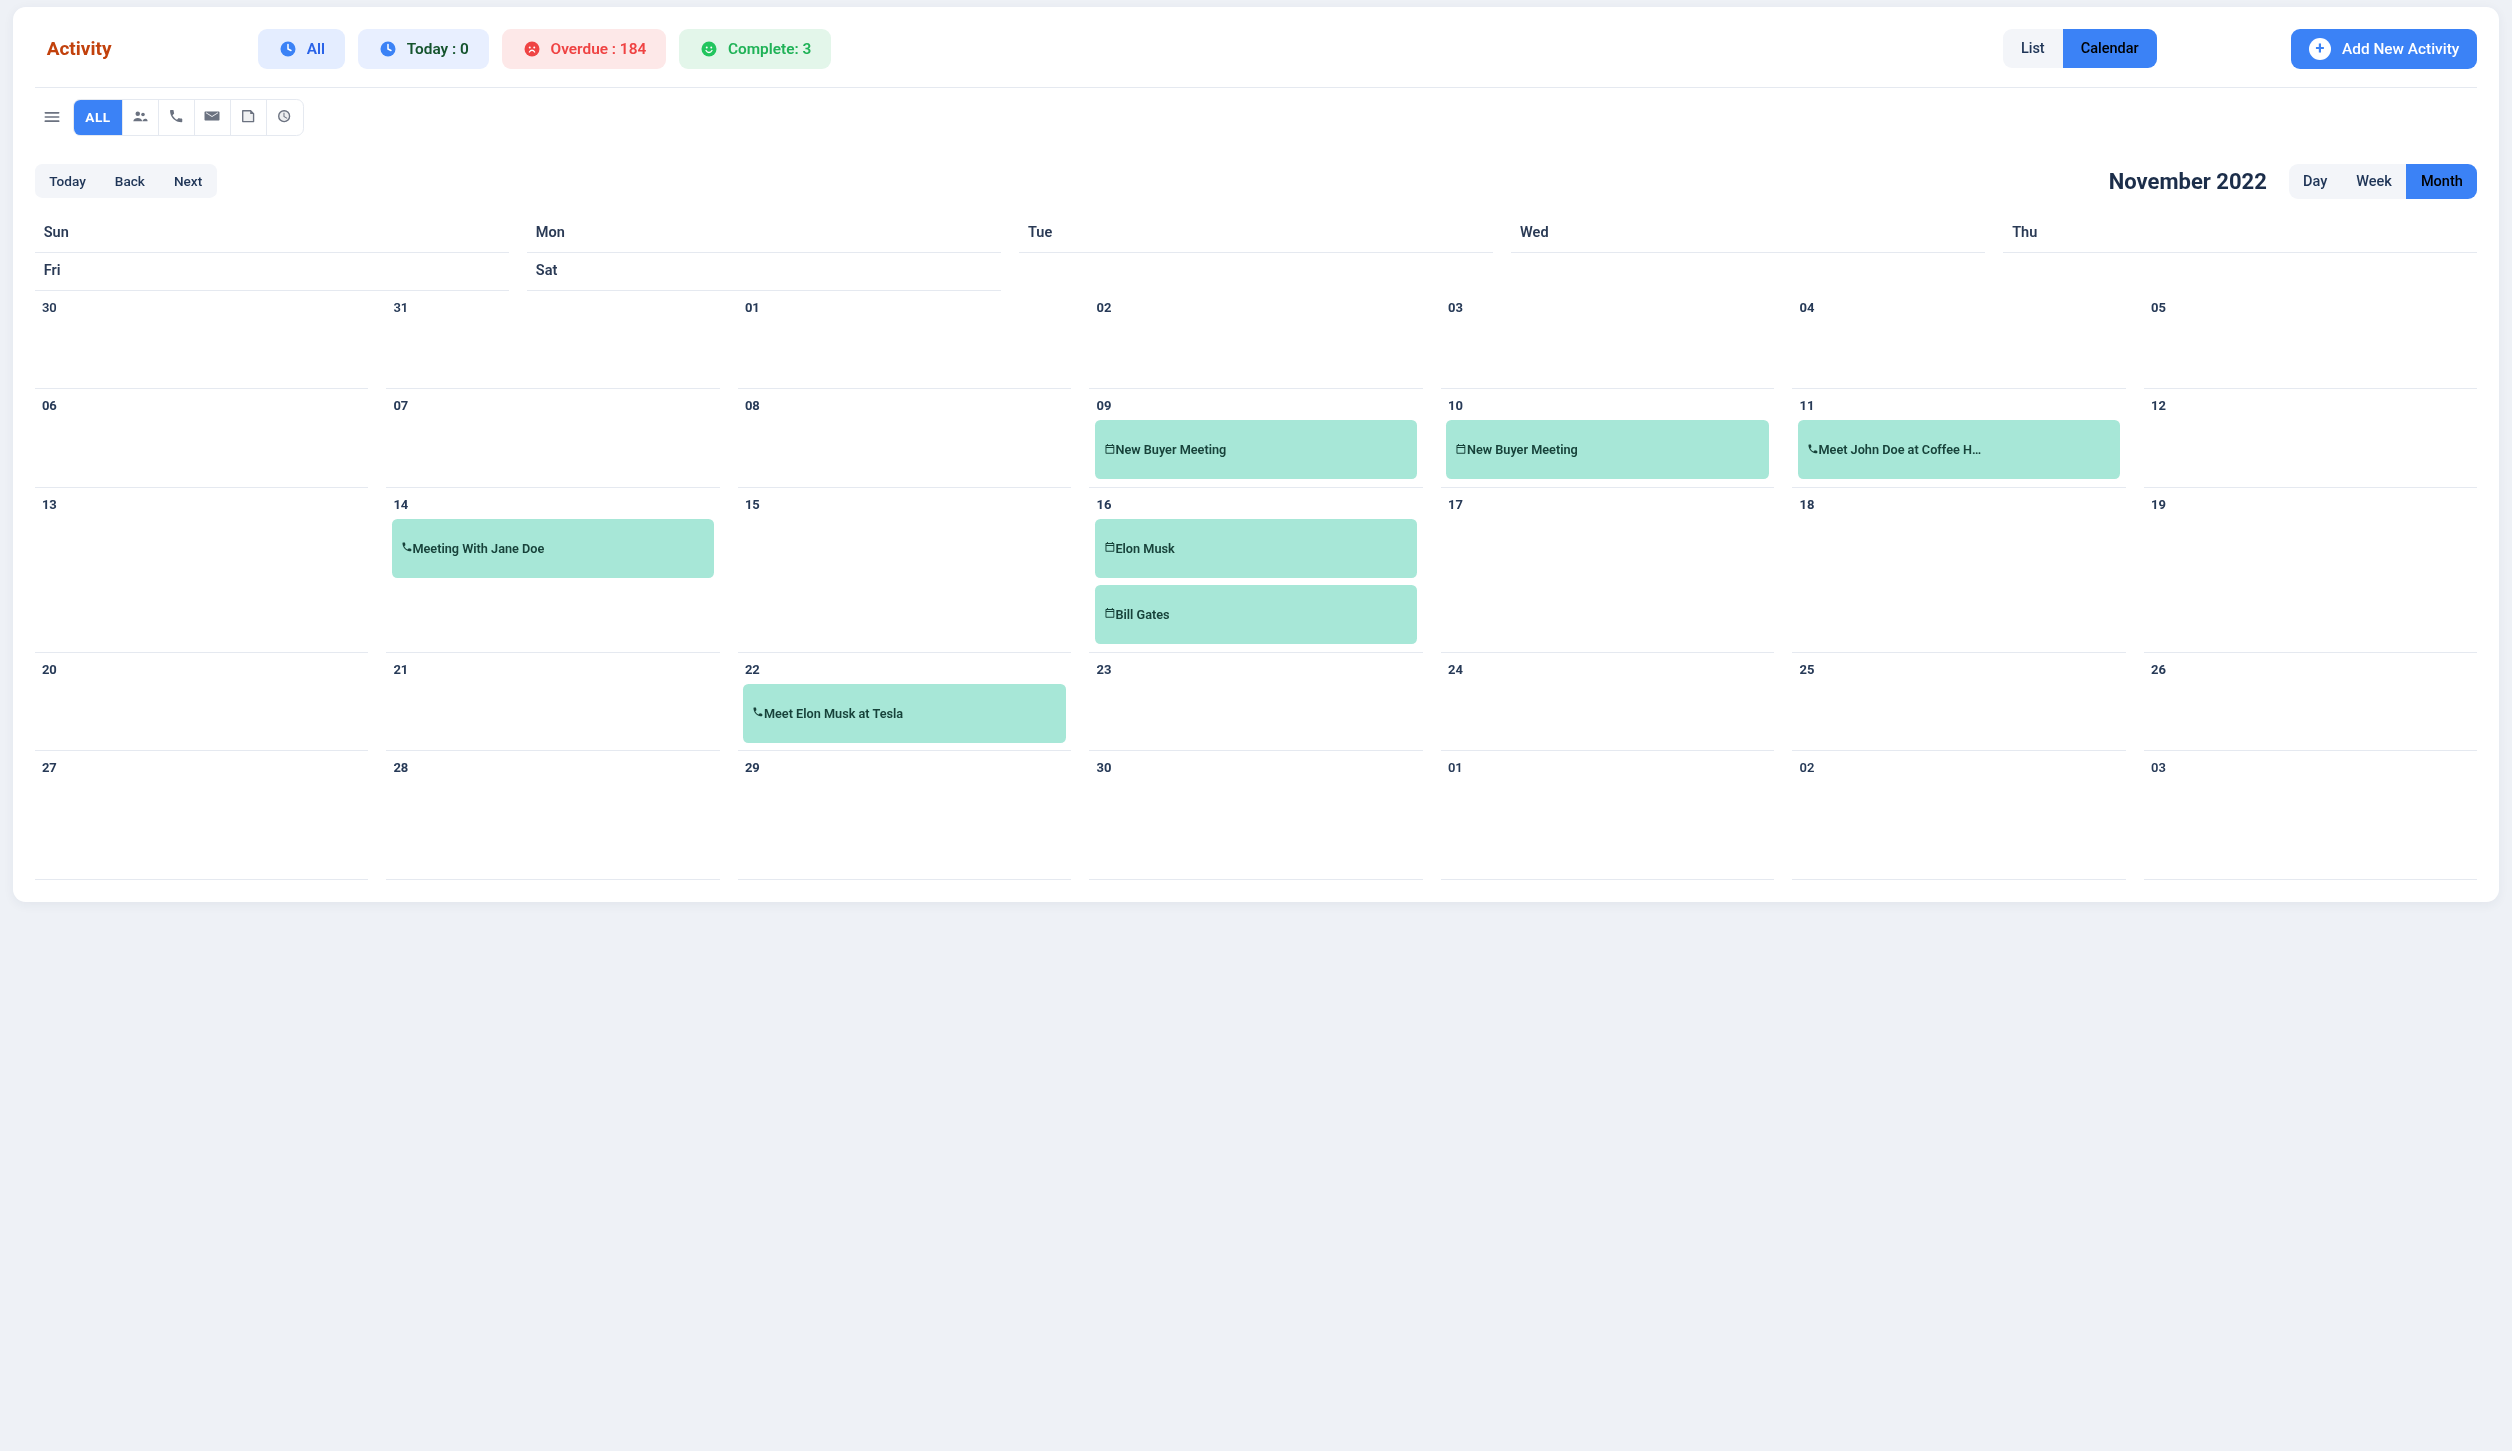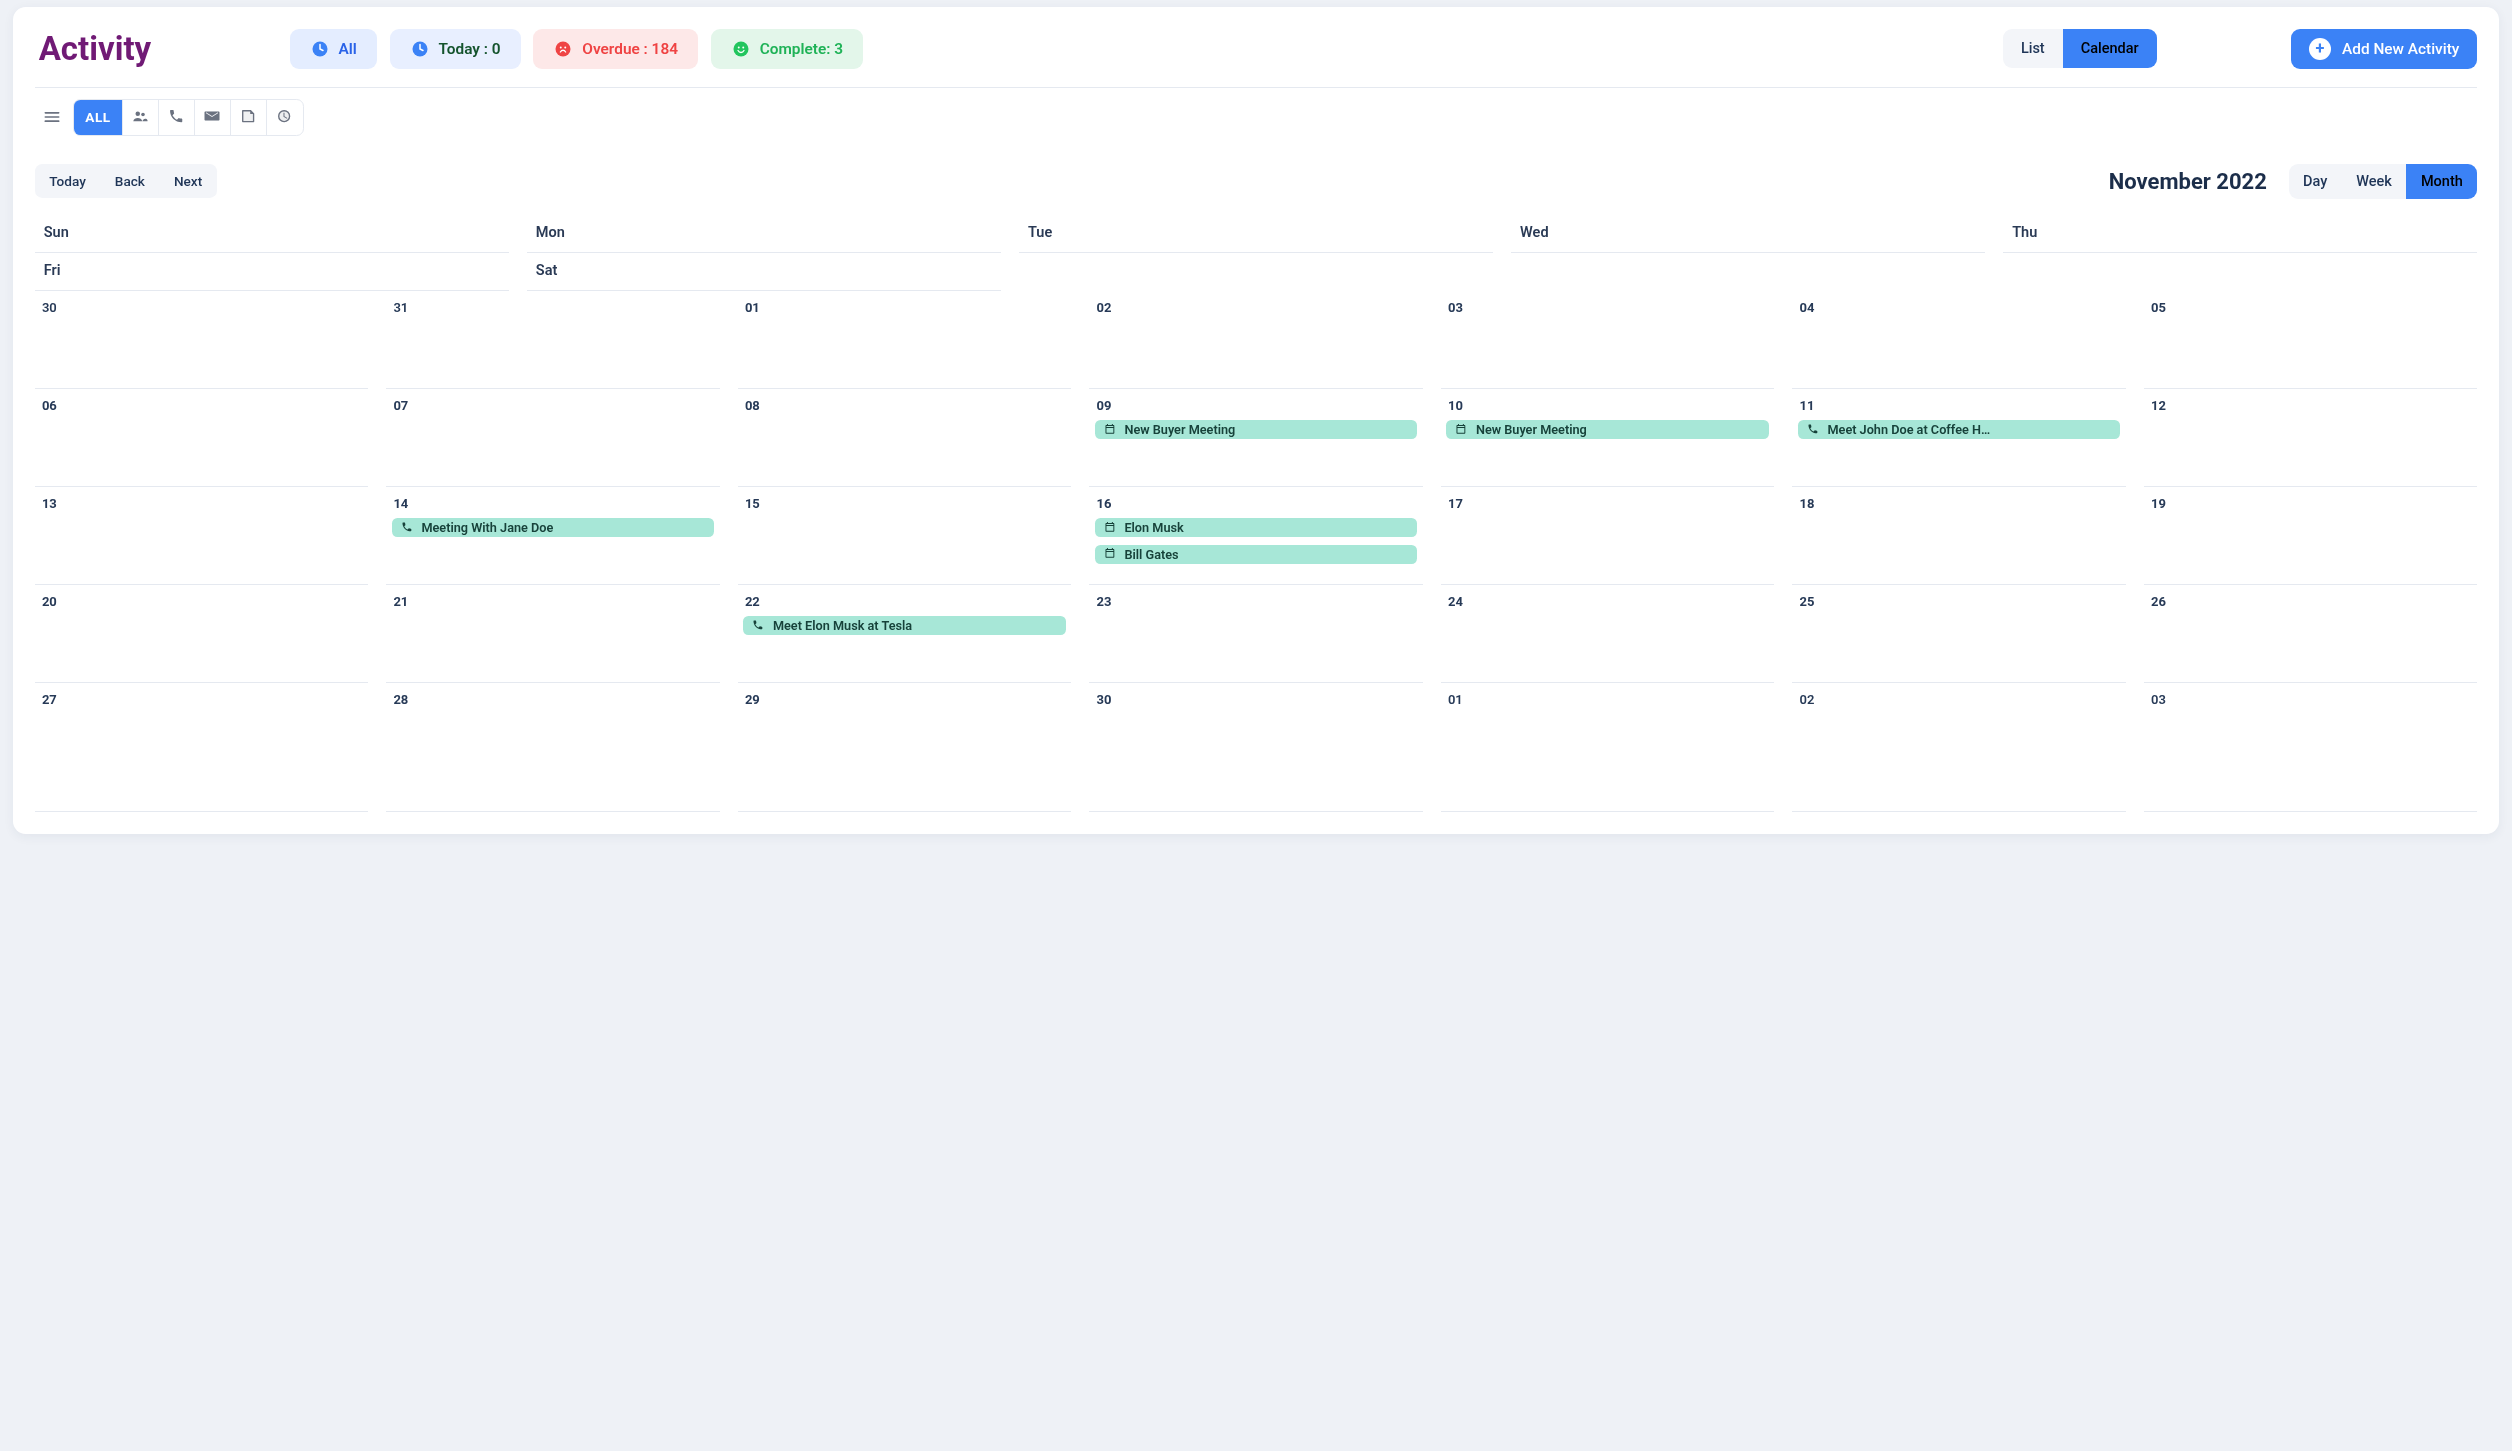--- a/index.html
+++ b/index.html
@@ -31,21 +31,21 @@
   }
   .card {
     background: var(--bg-card);
     border-radius: 12.7px;
     box-shadow: 0 2.7px 11px rgba(30,50,90,0.06);
     padding: 18px 22px 22px;
   }
 
   
   .topbar { display:flex; align-items:center; gap:12.7px; }
-  .page-title { font-size:33px; font-weight:700; color:#701a75; margin:4px; }
+  .page-title { font-size:19px; font-weight:700; color:#c2410c; margin:12px; }
 
   .pill {
     display:inline-flex; align-items:center; gap:9px;
     height:40px; padding:0 20px; border-radius:9px;
     font-weight:600; font-size:15.4px;
   }
   .pill.all   { background:var(--blue-soft); color:#2a63e8; }
   .pill.today { background:#e8efff; color:#14532d; }
   .pill.over  { background:var(--red-soft); color:#ef4343; }
   .pill.comp  { background:var(--green-soft); color:#1fb257; }
@@ -106,22 +106,22 @@
   .cell {
     padding:9px 5.4px 7.3px 5.4px; min-height:98px;
     border-bottom:0.9px solid var(--border);
     background:var(--bg-card);
   }
   .cell .num { font-weight:700; color:#273a57; font-size:13px; padding-left:1.8px; }
   .cell.other .num { font-weight:600; }
 
   .event {
     margin-top:7.3px; background:var(--mint); color:#17423a;
-    border-radius:5.4px; padding:2px 9px; font-size:12.7px; font-weight:600;
-    display:flex; align-items:flex-end; gap:9px; white-space:nowrap; overflow:hidden; text-overflow:ellipsis;
+    border-radius:5.4px; padding:22px 9px; font-size:12.7px; font-weight:600;
+    display:flex; align-items:flex-end; white-space:nowrap; overflow:hidden; text-overflow:ellipsis;
     cursor:pointer;
   }
   .event svg { flex:0 0 auto; }
   .event span { overflow:hidden; text-overflow:ellipsis; }
 
   
   .week .cell { position:relative; }
 </style>
 </head>
 <body>

